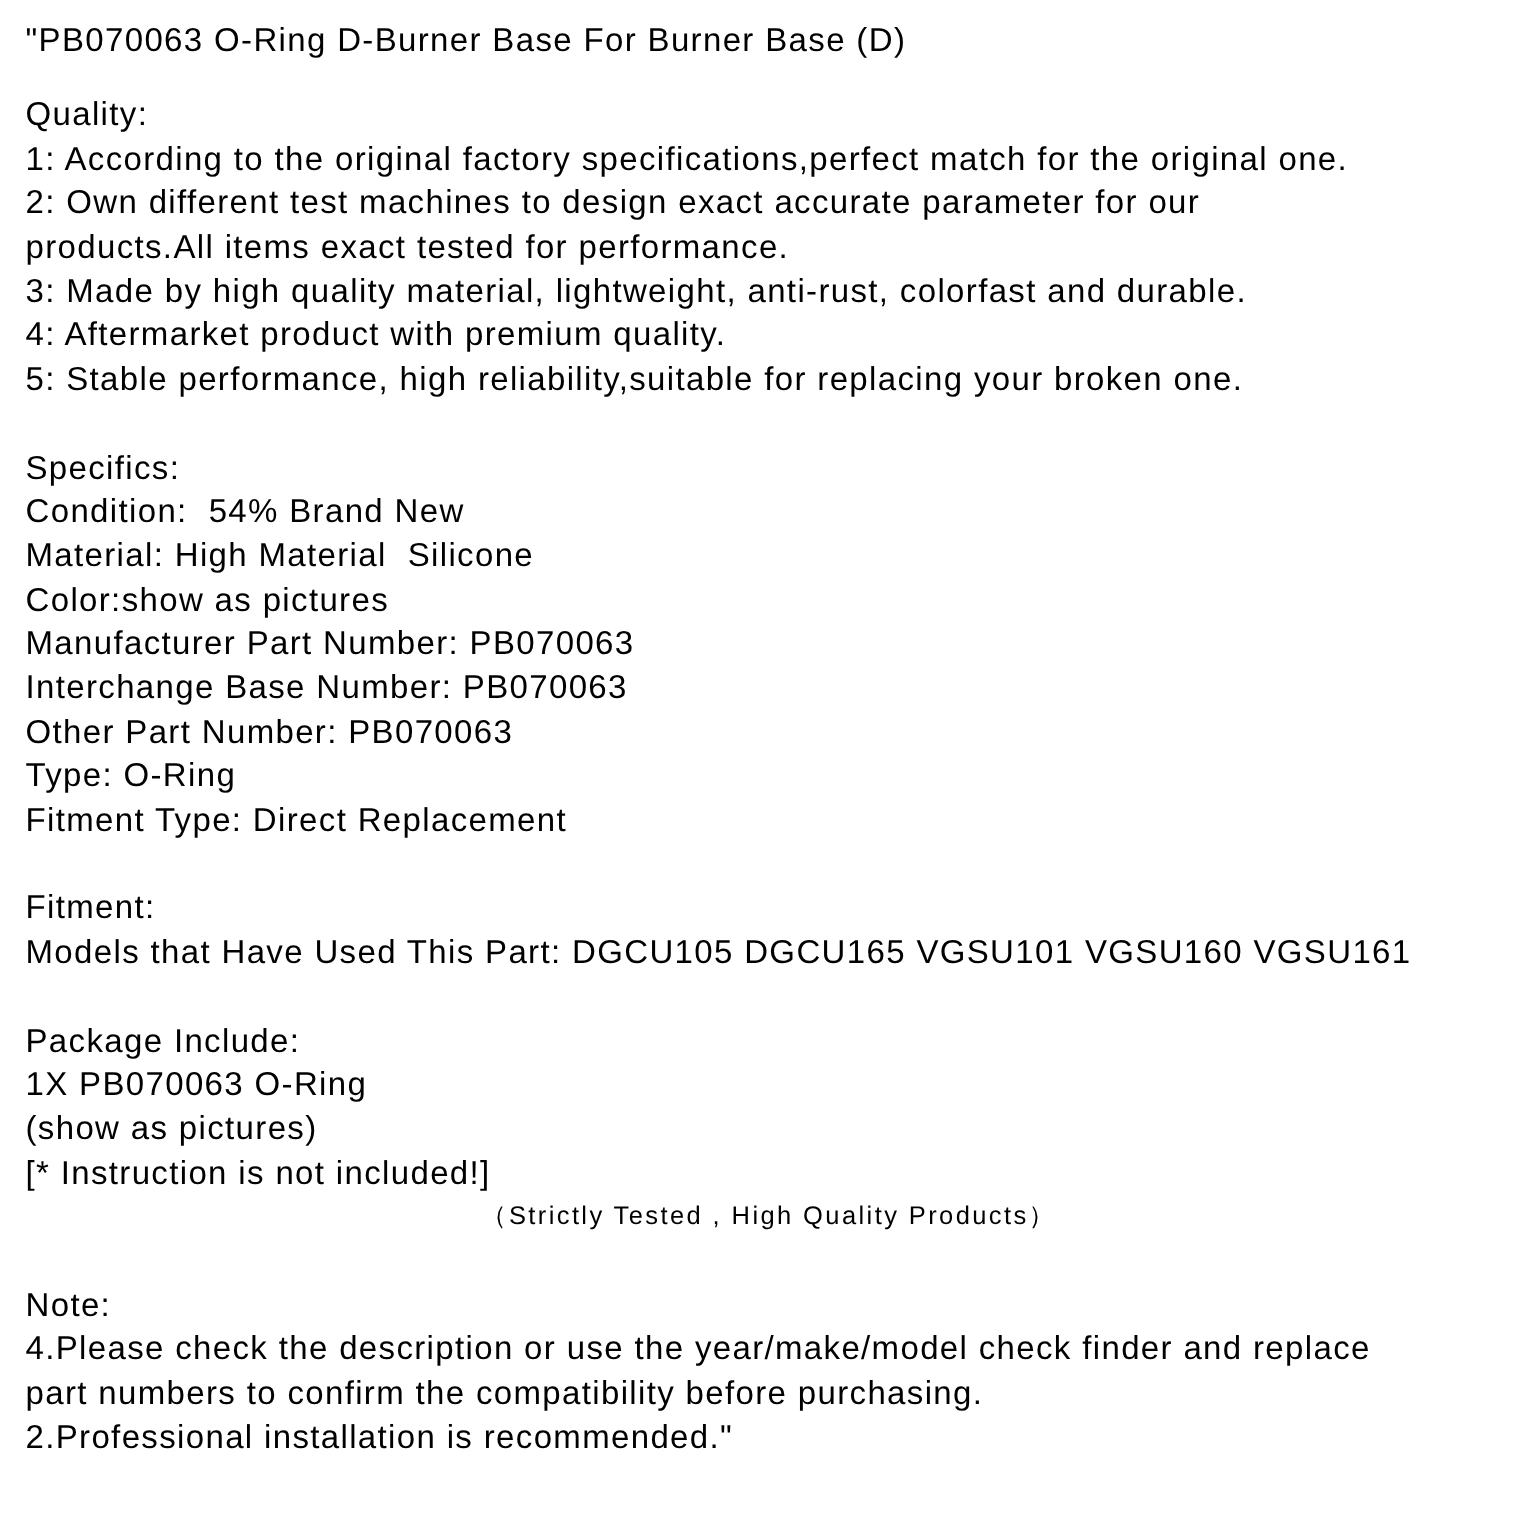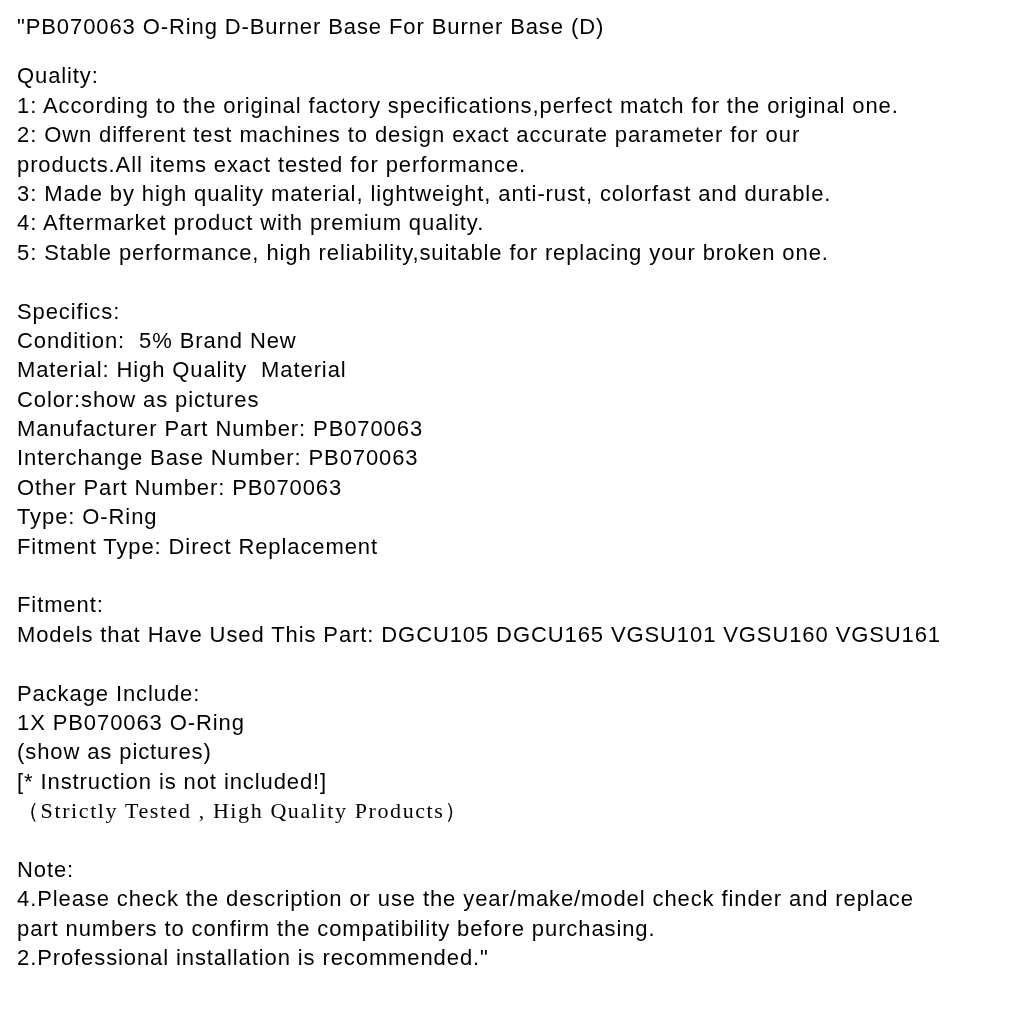--- a/index.html
+++ b/index.html
@@ -25,23 +25,24 @@
     line-height: 29.4px;
     height: 29.4px;
   }
   .spacer {
     height: 29.4px;
   }
   .spacer-sm {
     height: 20px;
   }
   .wide {
-    font-family: Liberation Serif, serif;
+    font-family: Liberation Sans, sans-serif;
     letter-spacing: 1.6px;
-    font-size: 22px;
+    font-size: 17px;
+    text-align: center;
   }
 </style>
 </head>
 <body>
 
 <div class="page">
 
   <div class="line">"PB070063 O-Ring D-Burner Base For Burner Base (D)</div>
 
   <div class="spacer-sm"></div>
@@ -50,22 +51,22 @@
   <div class="line">1: According to the original factory specifications,perfect match for the original one.</div>
   <div class="line">2: Own different test machines to design exact accurate parameter for our</div>
   <div class="line">products.All items exact tested for performance.</div>
   <div class="line">3: Made by high quality material, lightweight, anti-rust, colorfast and durable.</div>
   <div class="line">4: Aftermarket product with premium quality.</div>
   <div class="line">5: Stable performance, high reliability,suitable for replacing your broken one.</div>
 
   <div class="spacer"></div>
 
   <div class="line">Specifics:</div>
-  <div class="line">Condition:  5% Brand New</div>
-  <div class="line">Material: High Quality  Material</div>
+  <div class="line">Condition:  54% Brand New</div>
+  <div class="line">Material: High Material  Silicone</div>
   <div class="line">Color:show as pictures</div>
   <div class="line">Manufacturer Part Number: PB070063</div>
   <div class="line">Interchange Base Number: PB070063</div>
   <div class="line">Other Part Number: PB070063</div>
   <div class="line">Type: O-Ring</div>
   <div class="line">Fitment Type: Direct Replacement</div>
 
   <div class="spacer"></div>
 
   <div class="line">Fitment:</div>

